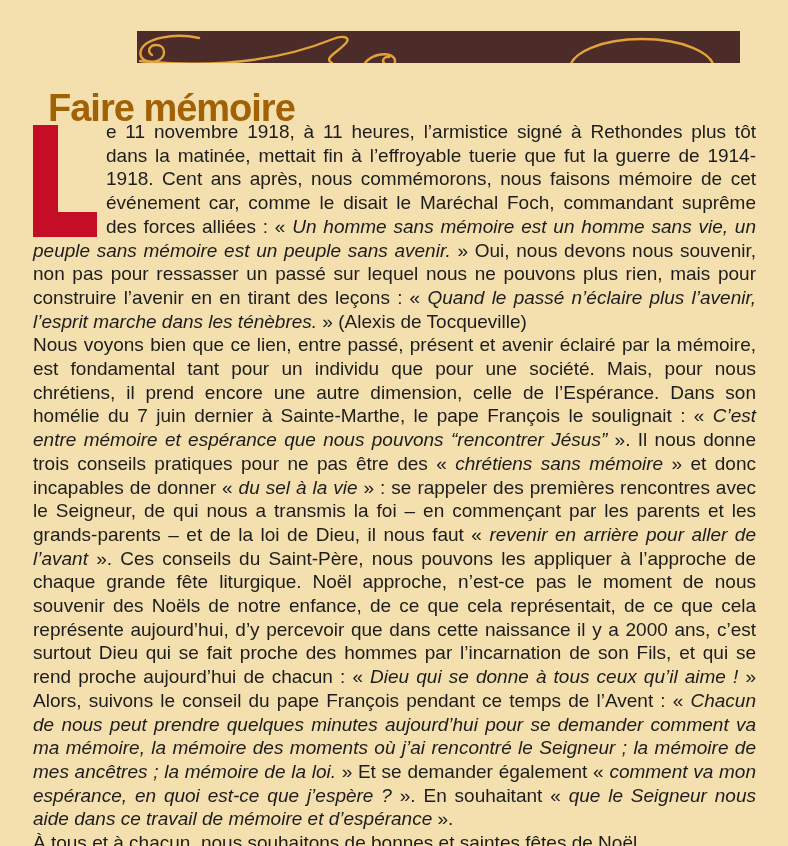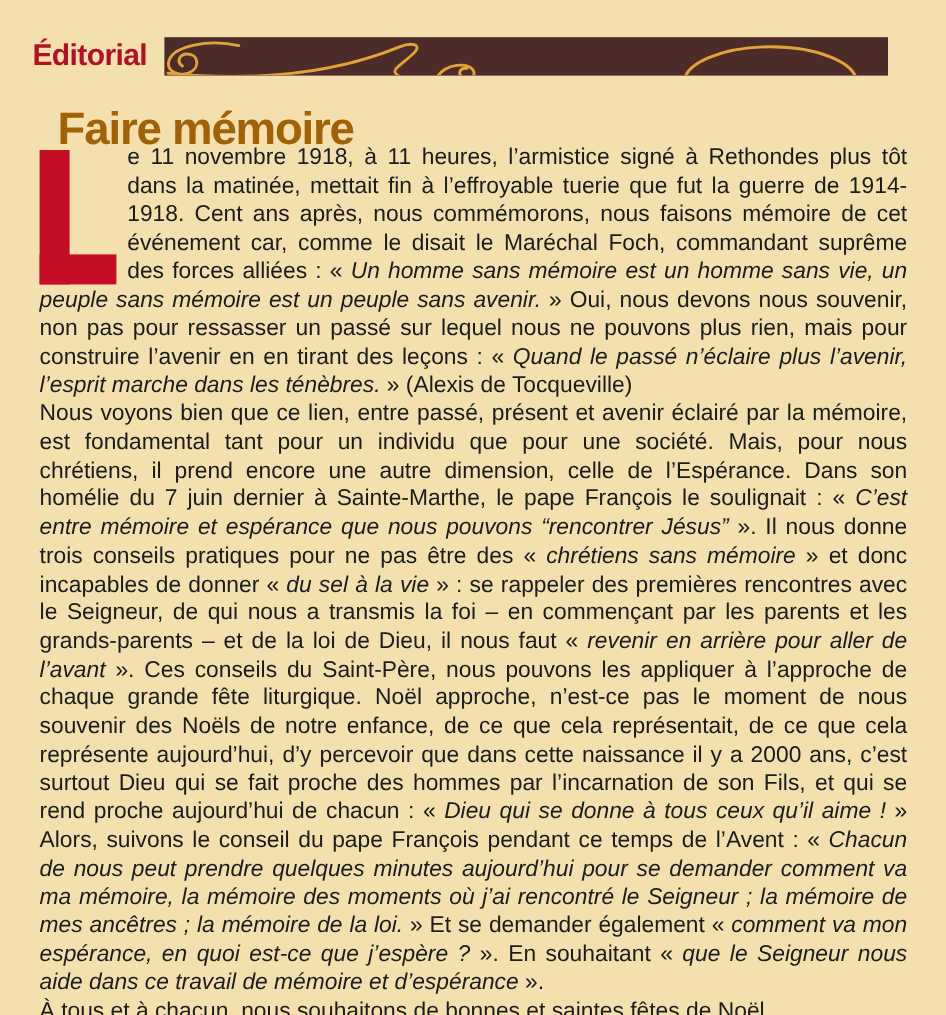--- a/index.html
+++ b/index.html
@@ -82,21 +82,20 @@
     overflow:hidden;
     clip:rect(0 0 0 0);
     white-space:nowrap;
   }
   em{font-style:italic;}
 </style>
 </head>
 <body>
 
 <div class="header">
-  <span class="section-label">Éditorial</span>
   <div class="banner">
     <svg width="603" height="32" viewBox="0 0 603 32" fill="none" stroke="#E4A23A" stroke-width="2.4" stroke-linecap="round">
       <path d="M 62 7 C 36 1 8 8 4 19 C 1 28 11 33 20 30 C 30 26 29 14 19 14 C 12 14 10 21 15 24"></path>
       <path d="M 3 30 C 75 37 142 30 196 8 C 206 4 214 6 209 12 C 200 22 186 27 195 32"></path>
       <path d="M 228 32 C 236 22 252 21 257 27 C 261 33 253 37 248 33 C 244 30 247 25 252 26"></path>
       <ellipse cx="505" cy="38" rx="72" ry="30"></ellipse>
     </svg>
   </div>
 </div>
 

